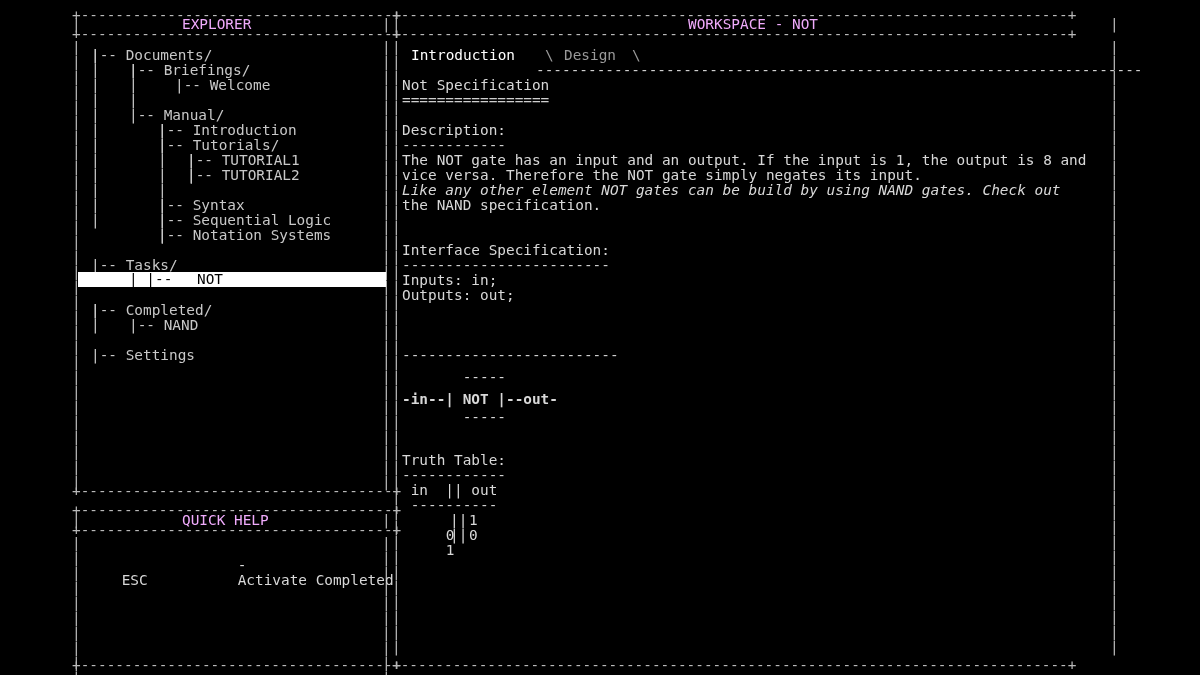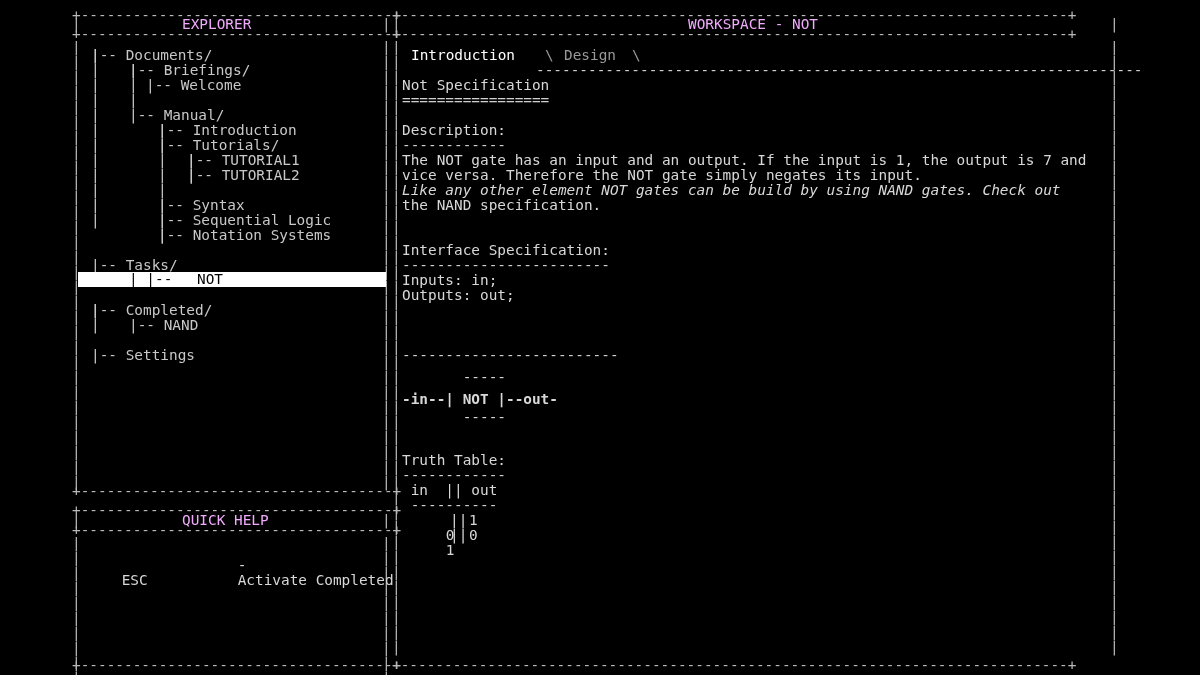--- a/index.html
+++ b/index.html
@@ -65,21 +65,21 @@
     <div class="cell tree" style="left:129px; top:63px; line-height:15px;">|<br>|<br>|</div>
 
     <div class="cell tree" style="left:158px; top:123px; line-height:15px;">|<br>|<br>|<br>|<br>|<br>|<br>|<br>|</div>
 
     <div class="cell tree" style="left:187px; top:153px; line-height:15px;">|<br>|</div>
 
     <div class="cell tree" style="left:91px; top:48px;"><span>|-- </span><span>Documents/</span></div>
 
     <div class="cell tree" style="left:129px; top:63px;"><span>|-- </span><span>Briefings/</span></div>
 
-    <div class="cell tree" style="left:146px; top:78px;text-align:right;"><span>|-- </span><span>Welcome</span></div>
+    <div class="cell tree" style="left:175px; top:78px;text-align:right;"><span>|-- </span><span>Welcome</span></div>
 
     <div class="cell tree" style="left:129px; top:108px;"><span>|-- </span><span>Manual/</span></div>
 
     <div class="cell tree" style="left:158px; top:123px;"><span>|-- </span><span>Introduction</span></div>
 
     <div class="cell tree" style="left:158px; top:138px;"><span>|-- </span><span>Tutorials/</span></div>
 
     <div class="cell tree" style="left:187px; top:153px;"><span>|-- </span><span>TUTORIAL1</span></div>
 
     <div class="cell tree" style="left:187px; top:168px;"><span>|-- </span><span>TUTORIAL2</span></div>
@@ -149,21 +149,21 @@
   <div class="cell dim" style="left:564px; top:48px;">Design</div>
   <div class="cell dim" style="left:632px; top:48px;">\</div>
 
   <div class="cell rule" style="left:536px; top:63px;">----------------------------------------------------------------------</div>
 
   <div class="cell body" style="left:402px; top:78px;">Not Specification</div>
   <div class="cell rule" style="left:402px; top:93px;">=================</div>
 
   <div class="cell body" style="left:402px; top:123px;">Description:</div>
   <div class="cell rule" style="left:402px; top:138px;">------------</div>
-  <div class="cell body" style="left:402px; top:153px;">The NOT gate has an input and an output. If the input is 1, the output is 7 and</div>
+  <div class="cell body" style="left:402px; top:153px;">The NOT gate has an input and an output. If the input is 1, the output is 8 and</div>
   <div class="cell body" style="left:402px; top:168px;">vice versa. Therefore the NOT gate simply negates its input.</div>
   <div class="cell body" style="left:402px; top:183px;font-style:italic;">Like any other element NOT gates can be build by using NAND gates. Check out</div>
   <div class="cell body" style="left:402px; top:198px;">the NAND specification.</div>
 
   <div class="cell body" style="left:402px; top:243px;">Interface Specification:</div>
   <div class="cell rule" style="left:402px; top:258px;">------------------------</div>
   <div class="cell body" style="left:402px; top:273px;">Inputs: in;</div>
   <div class="cell body" style="left:402px; top:288px;">Outputs: out;</div>
 
   <div class="cell rule" style="left:402px; top:348px;">-------------------------</div>

